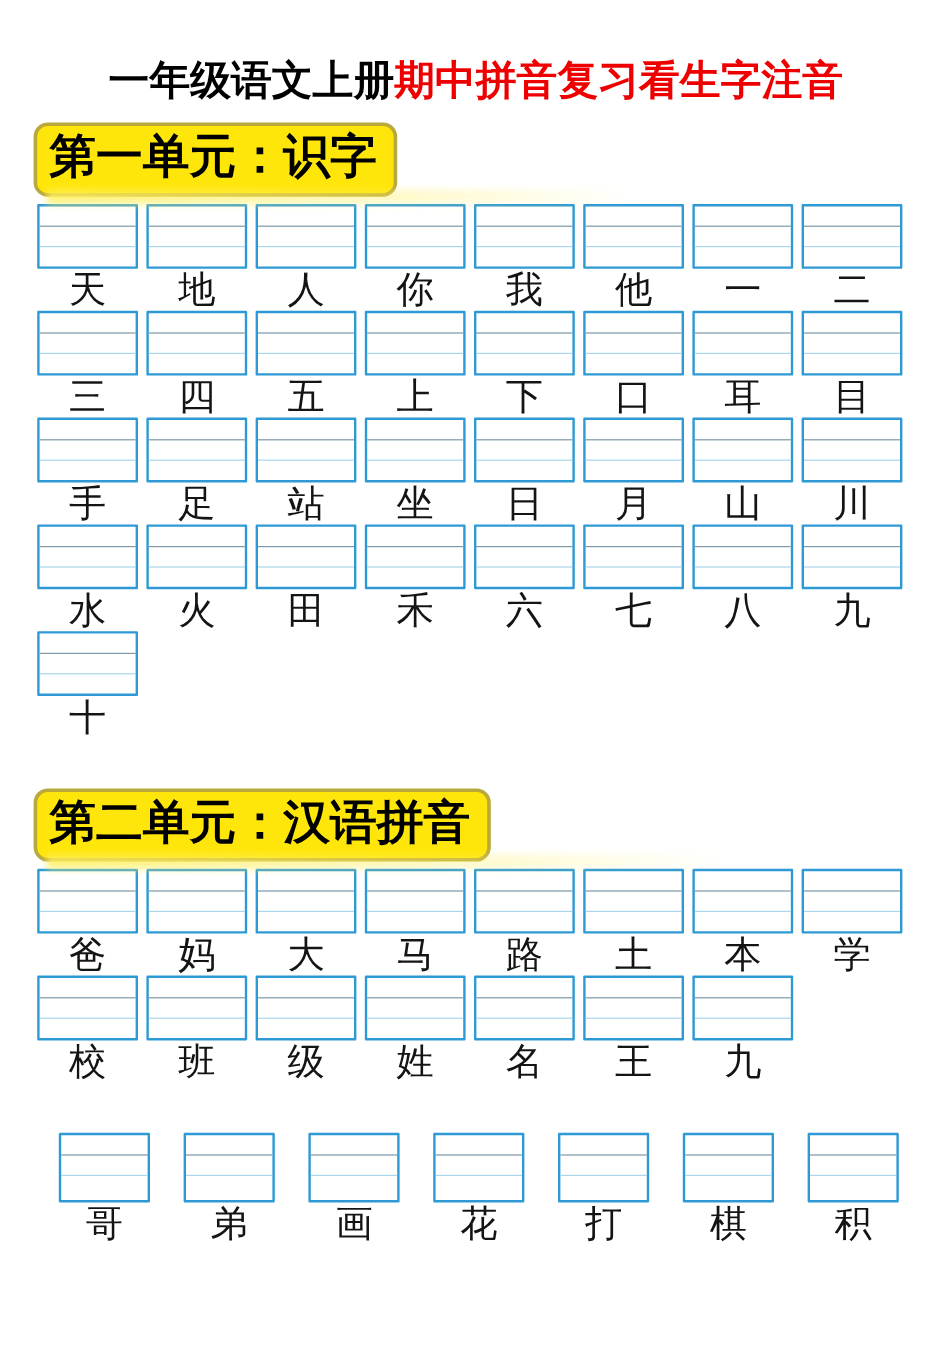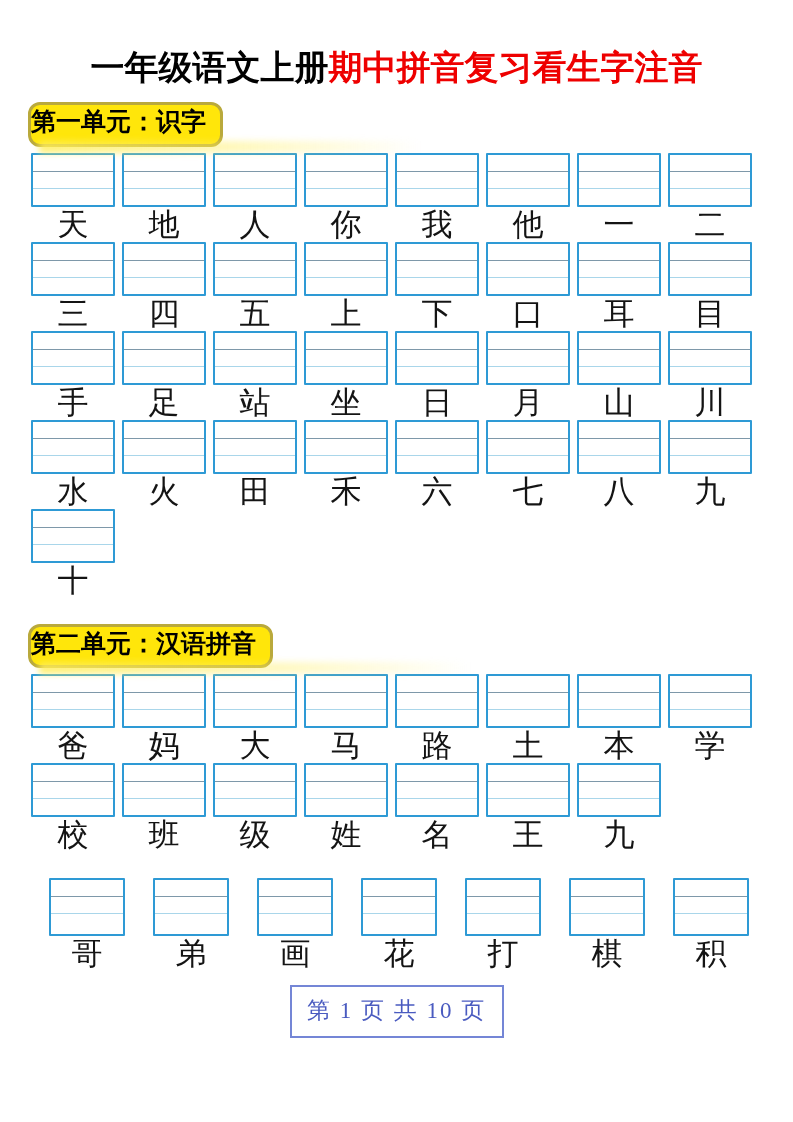--- a/index.html
+++ b/index.html
@@ -19,31 +19,31 @@
     font-size:34px;
     font-weight:700;
     line-height:1.18;
     white-space:nowrap;
     letter-spacing:0px;
     color:#000;
   }
   .title .t-red{color:var(--title-red,#ee0000);}
   
   .unit-section{margin-top:14px;}
-  .unit-section + .unit-section{margin-top:26px;}
+  .unit-section + .unit-section{margin-top:42px;}
   .sec-header-row{margin-left:28px;line-height:0;}
   .sec-header{
     position:relative;
     display:inline-block;
     margin:0;
     background:var(--header-highlight,#ffe60a);
     border:3px solid var(--header-border,#b9a93c);
     border-radius:12px;
-    padding:2px 14px 6px 0;
-    font-size:25px;
+    padding:2px 14px 6px 10px;
+    font-size:39px;
     font-weight:700;
     line-height:1.22;
     color:#000;
     z-index:1;
   }
   .sec-header::after{ 
     content:"";
     position:absolute;
     left:8px;right:-200px;bottom:-9px;
     height:12px;
@@ -502,16 +502,13 @@
             <div class="pbox">
               <i class="gl l1"></i>
               <i class="gl l2"></i>
             </div>
             <div class="hanzi">积</div>
           </div>
         </div>
       </section>
     </div>
 
-  <div class="footer-box">
-    <span>第 1 页 共 10 页</span>
-  </div>
 </div>
 
 </body></html>

